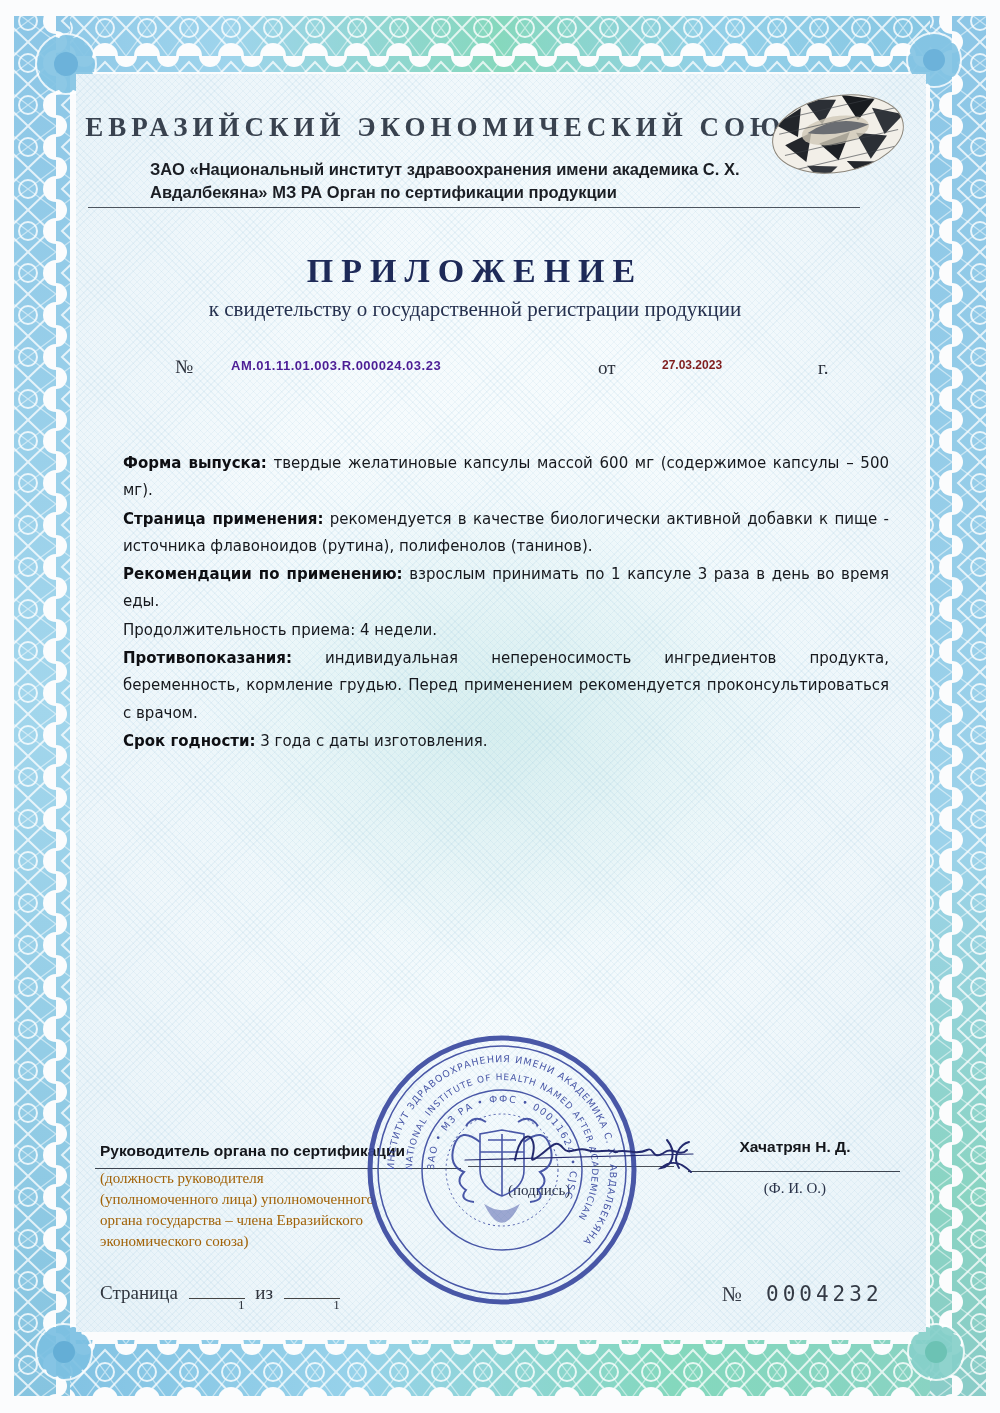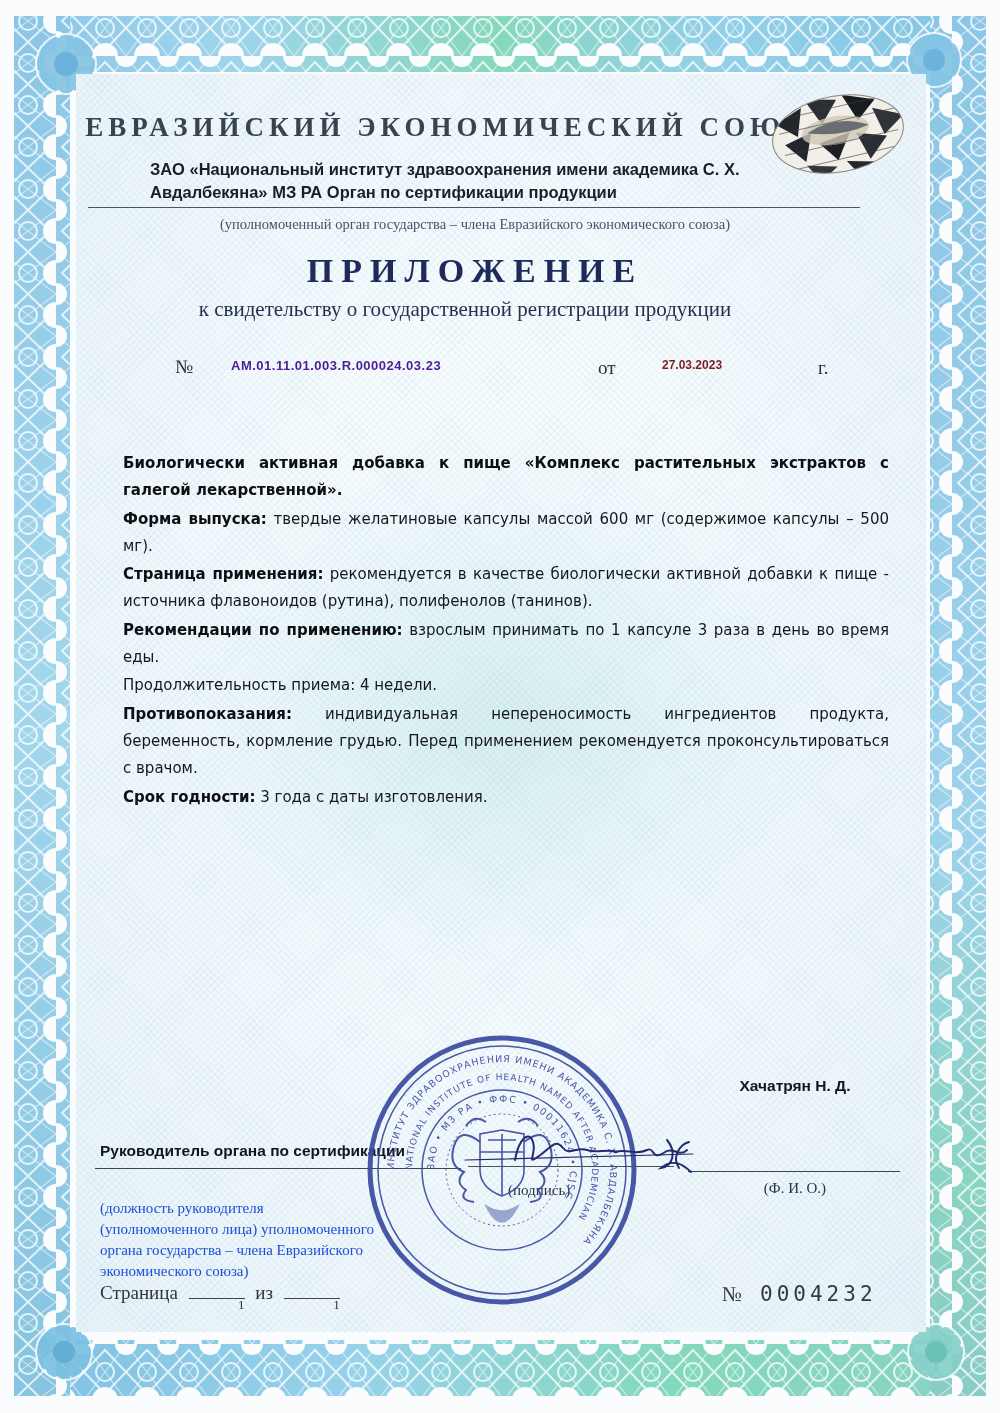--- a/index.html
+++ b/index.html
@@ -17,54 +17,54 @@
 
   .union-title{position:absolute;left:85px;top:112px;width:720px;text-align:center;
     font-size:27px;font-weight:600;letter-spacing:5px;color:#39424f;}
   .org-name{position:absolute;left:150px;top:158px;width:600px;text-align:left;
     font-family:"Liberation Sans",sans-serif;font-weight:bold;font-size:16.5px;line-height:23px;color:#1b1e24;}
   .org-divider{position:absolute;left:88px;top:207px;width:772px;border-top:1.6px solid #4c545e;}
   .org-subtitle{position:absolute;left:85px;top:216px;width:780px;text-align:center;font-size:14.5px;color:#4a5468;}
 
   .doc-title{position:absolute;left:85px;top:252px;width:780px;text-align:center;
     font-size:34px;font-weight:bold;letter-spacing:8px;color:#1e2a58;}
-  .doc-subtitle{position:absolute;left:75px;top:297px;width:780px;text-align:center;font-size:21px;color:#25304e;}
+  .doc-subtitle{position:absolute;left:85px;top:297px;width:780px;text-align:center;font-size:21px;color:#25304e;}
 
   .reg-row{position:absolute;left:0;top:356px;width:1000px;font-size:19px;color:#2c313c;}
   .reg-no{position:absolute;left:175px;top:0;}
   .reg-number{position:absolute;left:231px;top:2px;font-family:"Liberation Sans",sans-serif;font-weight:bold;font-size:13px;letter-spacing:.5px;color:#4c1d95;}
   .reg-from{position:absolute;left:598px;top:1px;}
   .reg-date{position:absolute;left:662px;top:2px;font-family:"Liberation Sans",sans-serif;font-weight:bold;font-size:12px;color:#7f1d1d;}
   .reg-year{position:absolute;left:818px;top:1px;}
 
   .body-text{position:absolute;left:123px;top:450px;width:766px;
     font-family:"DejaVu Sans",sans-serif;font-size:15px;line-height:1.82;color:#16181d;text-align:justify;}
   .body-text .para{margin:0 0 1px 0;}
   .body-text b{color:#0e0f13;}
 
   .sig-left-title{position:absolute;left:100px;top:1142px;width:360px;
     font-family:"Liberation Sans",sans-serif;font-weight:bold;font-size:15.5px;color:#14161b;}
   .sig-left-line{position:absolute;left:95px;top:1168px;width:366px;border-top:1.4px solid #3c4450;}
-  .sig-left-caption{position:absolute;left:100px;top:1198px;width:320px;
-    font-size:15px;line-height:21px;color:#1d4ed8;white-space:pre-line;}
+  .sig-left-caption{position:absolute;left:100px;top:1168px;width:320px;
+    font-size:15px;line-height:21px;color:#a16207;white-space:pre-line;}
   .sig-podpis{position:absolute;left:508px;top:1182px;font-size:15px;color:#2a3248;}
   .sig-line{position:absolute;left:468px;top:1166px;width:206px;border-top:1.2px solid #4a4f58;}
-  .sig-right-name{position:absolute;left:690px;top:1077px;width:210px;text-align:center;
+  .sig-right-name{position:absolute;left:690px;top:1138px;width:210px;text-align:center;
     font-family:"Liberation Sans",sans-serif;font-weight:bold;font-size:15.5px;color:#14161b;}
   .sig-right-line{position:absolute;left:688px;top:1171px;width:212px;border-top:1.4px solid #3c4450;}
   .sig-right-caption{position:absolute;left:690px;top:1180px;width:210px;text-align:center;font-size:15px;color:#2a3248;}
 
   .stamp{position:absolute;left:362px;top:1030px;z-index:4;opacity:.92;}
   .signature{position:absolute;left:455px;top:1108px;z-index:5;}
 
   .footer-page{position:absolute;left:100px;top:1282px;font-size:19px;color:#30353e;}
   .blank{display:inline-block;width:56px;border-bottom:1.7px solid #444;height:15px;position:relative;margin:0 6px;}
   .blank .n{position:absolute;right:0;bottom:-15px;font-size:13px;color:#30353e;}
   .footer-serial{position:absolute;left:722px;top:1282px;font-size:21px;color:#343a45;}
-  .footer-serial .num{font-family:"DejaVu Sans Mono",monospace;letter-spacing:4px;margin-left:18px;}
+  .footer-serial .num{font-family:"DejaVu Sans Mono",monospace;letter-spacing:4px;margin-left:24px;}
 
   .eaeu-logo{position:absolute;left:758px;top:84px;z-index:4;}
 </style>
 </head>
 <body>
 
 <div class="page">
 
   <svg class="border-svg" width="1000" height="1413" viewBox="0 0 1000 1413">
     <defs>
@@ -203,35 +203,33 @@
             <path d="M24,26 L140,20 M22,40 L142,34 M24,62 L140,56 M30,78 L134,72"></path>
           </g>
         </g>
         <ellipse cx="80" cy="50" rx="66" ry="38" fill="none" stroke="#8b857a" stroke-width="1"></ellipse>
       </g>
     </svg>
 
     <div class="union-title">ЕВРАЗИЙСКИЙ  ЭКОНОМИЧЕСКИЙ  СОЮЗ</div>
     <div class="org-name">ЗАО «Национальный институт здравоохранения имени академика С. Х. Авдалбекяна» МЗ РА Орган по сертификации продукции</div>
     <div class="org-divider"></div>
-    <div class="org-subtitle">(уполномоченный орган государства – члена Евразийского экономического союза)</div>
 
     <div class="doc-title">ПРИЛОЖЕНИЕ</div>
     <div class="doc-subtitle">к свидетельству о государственной регистрации продукции</div>
 
     <div class="reg-row">
       <span class="reg-no">№</span>
       <span class="reg-number">АМ.01.11.01.003.R.000024.03.23</span>
       <span class="reg-from">от</span>
       <span class="reg-date">27.03.2023</span>
       <span class="reg-year">г.</span>
     </div>
 
     <div class="body-text" id="body-text">
-        <div class="para"><b>Биологически активная добавка к пище «Комплекс растительных экстрактов с галегой лекарственной».</b></div>
         <div class="para"><b>Форма выпуска:</b> твердые желатиновые капсулы массой 600 мг (содержимое капсулы – 500 мг).</div>
         <div class="para"><b>Страница применения:</b> рекомендуется в качестве биологически активной добавки к пище - источника флавоноидов (рутина), полифенолов (танинов).</div>
         <div class="para"><b>Рекомендации по применению:</b> взрослым принимать по 1 капсуле 3 раза в день во время еды.</div>
         <div class="para">Продолжительность приема: 4 недели.</div>
         <div class="para"><b>Противопоказания:</b> индивидуальная непереносимость ингредиентов продукта, беременность, кормление грудью. Перед применением рекомендуется проконсультироваться с врачом.</div>
         <div class="para"><b>Срок годности:</b> 3 года с даты изготовления.</div>
       </div>
 
     <div class="sig-left-title">Руководитель органа по сертификации</div>
     <div class="sig-left-line"></div>

